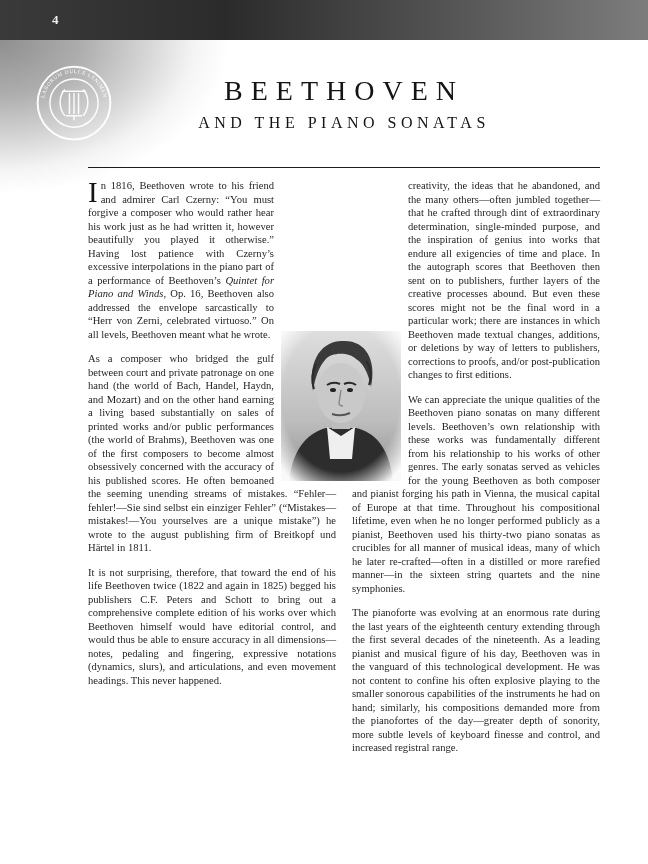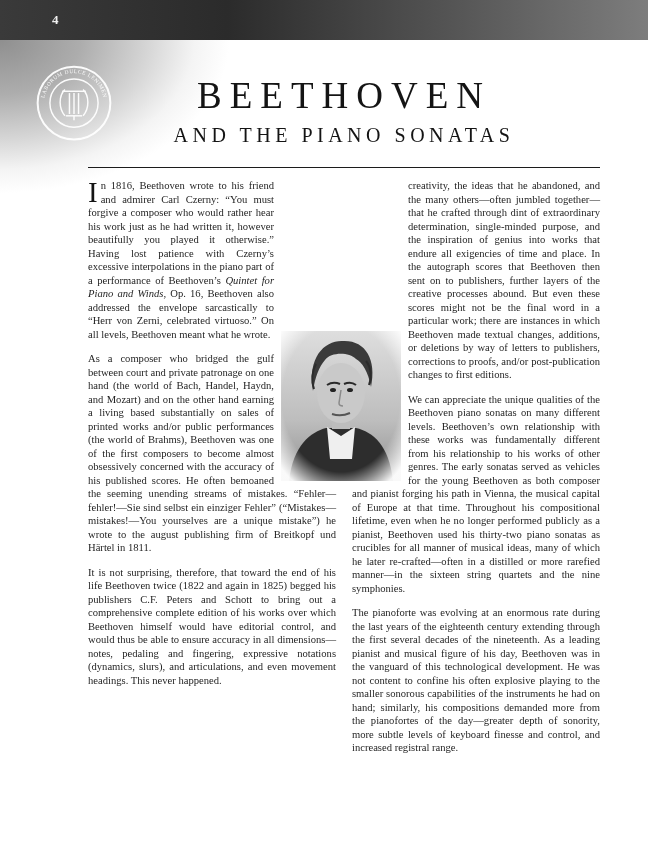--- a/index.html
+++ b/index.html
@@ -20,25 +20,25 @@
   
   .corner-gradient{
     position:absolute;top:40px;left:0;width:260px;height:160px;
     background:radial-gradient(ellipse 270px 180px at 0% 0%,
       #8f8f8f 0%, #adadad 30%, #d6d6d6 55%, #f4f4f4 72%, #ffffff 85%);
   }
   .crest{position:absolute;top:54px;left:28px;width:92px;height:100px;opacity:.95;}
   
   .titleblock{position:absolute;top:76px;left:88px;width:512px;text-align:center;}
   .title-main{
-    font-size:37px;letter-spacing:8px;color:#141414;
+    font-size:28px;letter-spacing:8px;color:#141414;
     font-weight:normal;line-height:1.1;
   }
   .title-sub{
-    margin-top:7px;font-size:20px;letter-spacing:4.5px;color:#141414;
+    margin-top:7px;font-size:16px;letter-spacing:4.5px;color:#141414;
   }
   .rule{position:absolute;top:167px;left:88px;width:512px;border-top:1.6px solid #1c1c1c;}
   
   .columns{
     position:absolute;top:179px;left:88px;width:512px;height:675px;
     display:flex;gap:16px;
   }
   .col{
     width:248px;text-align:justify;font-size:10.6px;line-height:13.5px;
     color:#1e1e1e;hyphens:auto;-webkit-hyphens:auto;

